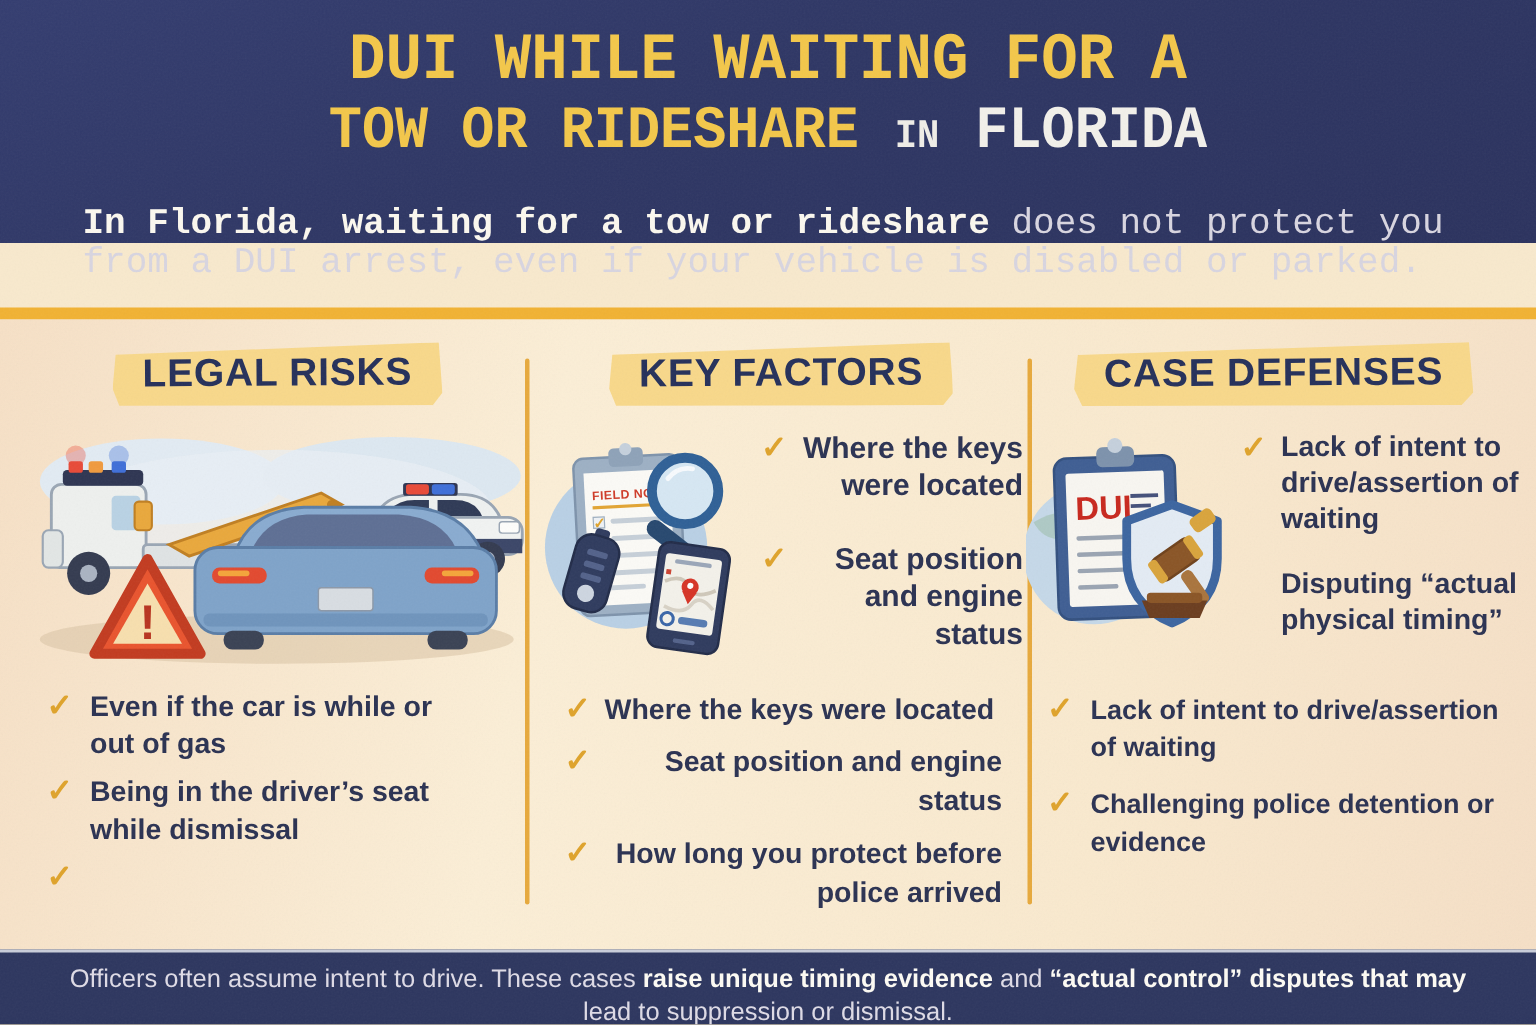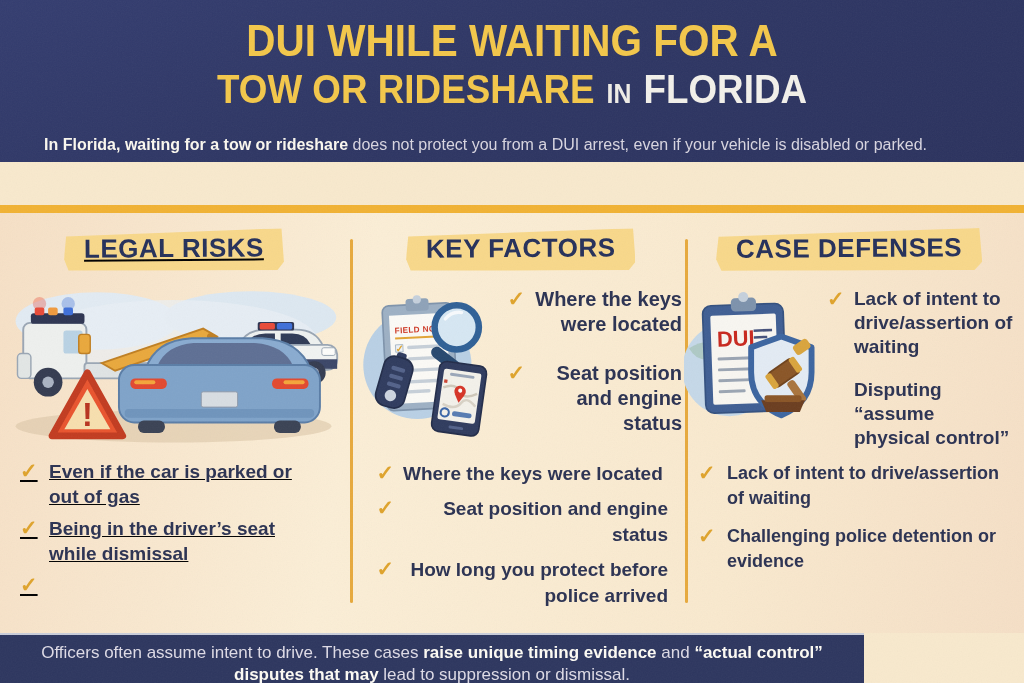--- a/index.html
+++ b/index.html
@@ -1,44 +1,44 @@
 <!DOCTYPE html>
 <html><head>
 <meta charset="utf-8">
 <style>
   html,body{margin:0;padding:0;background:#777;}
   .stage{position:relative;width:1024px;height:683px;overflow:hidden;
          font-family:"Liberation Sans",sans-serif;background:#f8e9cd;}
 
   
   .hero{position:absolute;top:0;left:0;width:1024px;height:162px;
-        background:linear-gradient(160deg,#343d70 0%,#2e3664 45%,#2b325e 100%);}
+        background:linear-gradient(160deg,#343d70 0%,#2e3664 45%,#2b325e 100%);font-family:Liberation Mono, monospace;}
   .t1{margin:0;padding-top:16px;text-align:center;color:#f3c74a;
       font-size:44px;line-height:50px;font-weight:800;letter-spacing:0;
       transform:scaleX(.92);}
   .t2{margin:0;text-align:center;font-size:40px;line-height:46px;font-weight:800;
       color:#f3c74a;transform:scaleX(.92);}
   .t2 .in{font-size:27px;color:#efedе7;color:#efede7;font-weight:700;padding:0 2px;}
   .t2 .place{color:#f2f0ea;}
-  .subtitle{position:absolute;left:40px;right:26px;top:122px;margin:4px;
-            font-size:16px;line-height:37px;color:#d8d5e0;font-weight:400;}
+  .subtitle{position:absolute;left:40px;right:26px;top:122px;margin:15px;
+            font-size:24px;line-height:26px;color:#d8d5e0;font-weight:400;}
   .subtitle strong{color:#fbf8ef;font-weight:700;}
 
   
   .gold-band{position:absolute;top:205px;left:0;width:1024px;height:8px;
              background:#f1b233;}
 
   
   .main{position:absolute;top:213px;left:0;width:1024px;height:420px;
         background:linear-gradient(100deg,#f6e0c6 0%,#fbeed6 35%,#f9e9ce 72%,#f5dfc6 100%);}
   .vdiv{position:absolute;top:26px;width:3px;height:364px;background:#e7a93c;border-radius:2px;}
   .vdiv1{left:350px;} .vdiv2{left:685px;}
 
   .col{position:absolute;top:0;}
-  .col1{left:6px;width:335px;text-decoration:underline;}
+  .col1{left:17px;width:335px;}
   .col2{left:360px;width:322px;text-align:right;}
   .col3{left:684px;width:330px;}
 
   .badge{margin:16px auto 0;width:max-content;padding:4px 20px 7px;
          background:#f8d88a;color:#25305a;font-size:26px;font-weight:800;
          letter-spacing:.5px;transform:rotate(-.4deg);
          clip-path:polygon(1% 16%,99% 0%,100% 80%,97% 100%,2% 97%,0% 70%);}
 
   .illus{display:block;margin:6px auto 0;}
 
@@ -54,21 +54,21 @@
   .sidelist{display:flex;flex-direction:column;margin-top:12px;}
   .col2 .sidelist{margin-left:4px;gap:24px;}
   .col3 .sidelist{margin-left:2px;gap:19px;}
   .srow{display:flex;gap:7px;font-weight:700;color:#2b3252;}
   .col2 .srow{font-size:20px;line-height:25px;}
   .col2 .srow .stxt{width:150px;}
   .col3 .srow{font-size:19px;line-height:24px;}
   .col3 .srow .stxt{width:160px;}
 
   
-  .foot{position:absolute;top:633px;left:0;width:864px;height:50px;
+  .foot{position:absolute;top:633px;left:0;width:1024px;height:50px;
         background:#2d365f;border-top:2px solid #c9cdda;box-sizing:border-box;}
   .foot p{margin:0;padding:7px 30px 0;text-align:center;font-size:17px;
           line-height:22px;color:#dedbe6;font-weight:400;}
   .foot strong{color:#fdfbf4;font-weight:700;}
 
   .noise{position:absolute;inset:0;opacity:.05;pointer-events:none;}
 </style>
 </head>
 <body>
 
@@ -149,21 +149,21 @@
         <g>
           <path d="M85,96 L122,162 H48 Z" fill="#e9542e" stroke="#c23b20" stroke-width="7" stroke-linejoin="round"></path>
           <path d="M85,113 L109,155 H61 Z" fill="#f7dfae"></path>
           <text x="85" y="152" text-anchor="middle" font-size="34" font-weight="bold" fill="#b8341f" font-family="Liberation Sans, sans-serif">!</text>
         </g>
       </svg>
 
       <ul class="bullets">
         <li>
             <span class="chk">✓</span>
-            <span class="w250">Even if the car is parked or out of gas</span>
+            <span class="w250">Even if the car is while or out of gas</span>
           </li>
         <li>
             <span class="chk">✓</span>
             <span class="w250">Being in the driver’s seat while dismissal</span>
           </li>
         <li>
             <span class="chk">✓</span>
           </li>
       </ul>
     </section>
@@ -288,21 +288,21 @@
           </g>
         </svg>
 
         <div class="sidelist">
           <div class="srow">
               <span class="chk">✓</span>
               <span class="stxt">Lack of intent to drive/assertion of waiting</span>
             </div>
           <div class="srow">
               <span class="chk"></span>
-              <span class="stxt">Disputing “assume physical control”</span>
+              <span class="stxt">Disputing “actual physical timing”</span>
             </div>
         </div>
       </div>
 
       <ul class="bullets">
         <li>
             <span class="chk">✓</span>
             <span class="w300">Lack of intent to drive/assertion of waiting</span>
           </li>
         <li>

